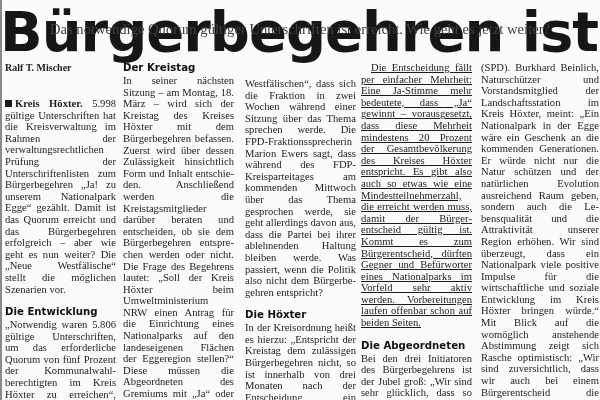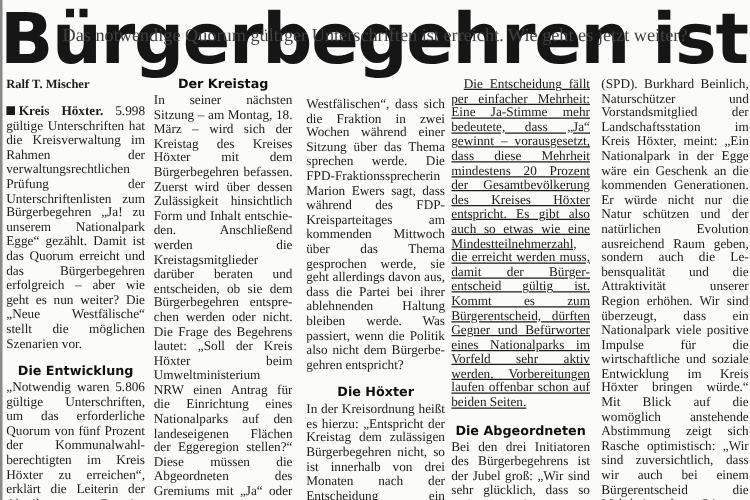--- a/index.html
+++ b/index.html
@@ -32,25 +32,25 @@
     position: absolute; top: 0; width: 111px; height: 338px; overflow: hidden;
     font-size: 10.6px; line-height: 11.6px;
     text-align: justify; hyphens: manual;
   }
   .col p { margin: 0; }
   .col p.indent { text-indent: 10px; text-decoration: underline; }
   .col h3 {
     margin: 11px 0 1px 0;
     font-family: "DejaVu Sans", "Liberation Sans", sans-serif;
     font-size: 10.2px; line-height: 12px; font-weight: bold; color: #111;
-    text-align: center;
+    text-align: left;
   }
   .col h3.first { margin-top: 0; }
   .author {
-    font-weight: bold; font-size: 10px; line-height: 12px; margin-bottom: 10px;
+    font-weight: bold; font-size: 10px; line-height: 12px; margin-bottom: 24px;
     text-align: left;
   }
   .square {
     display: inline-block; width: 7px; height: 7px; background: #1a1a1a;
     margin-right: 3px; vertical-align: 0px;
   }
   .c1 { left: 0; }
   .c2 { left: 118px; }
   .c3 { left: 240px; margin-top: 16px; }
   .c4 { left: 356px; }

